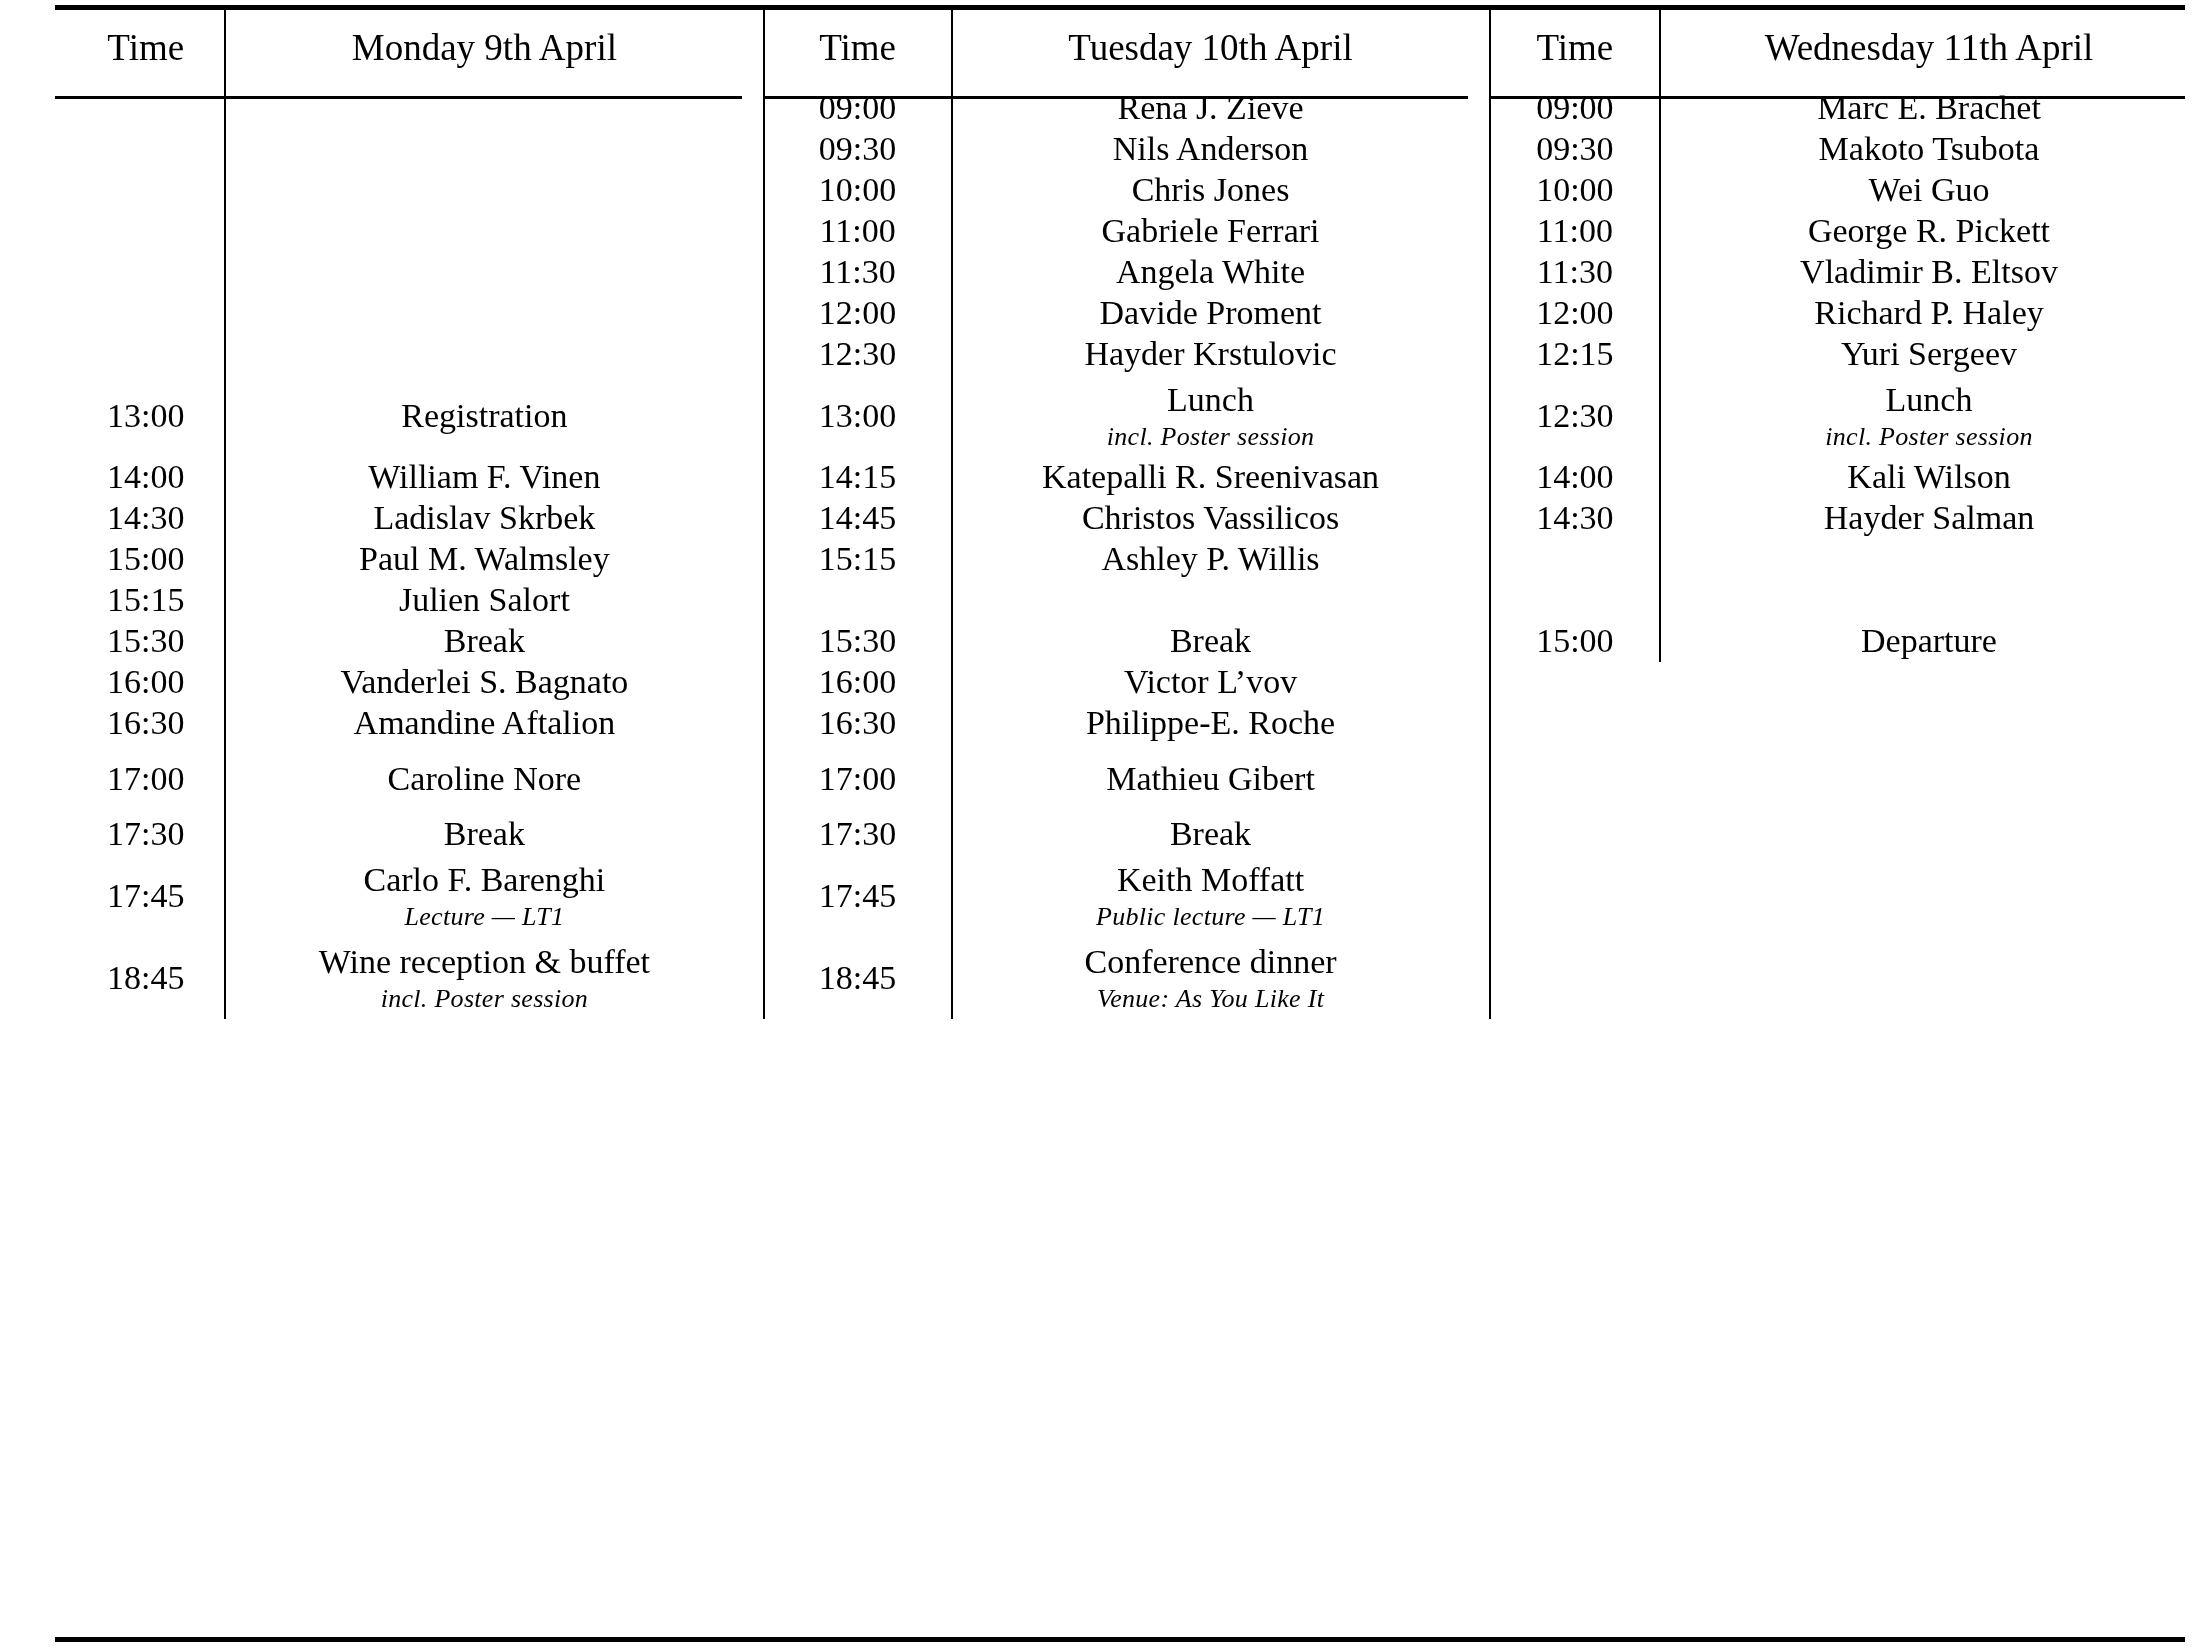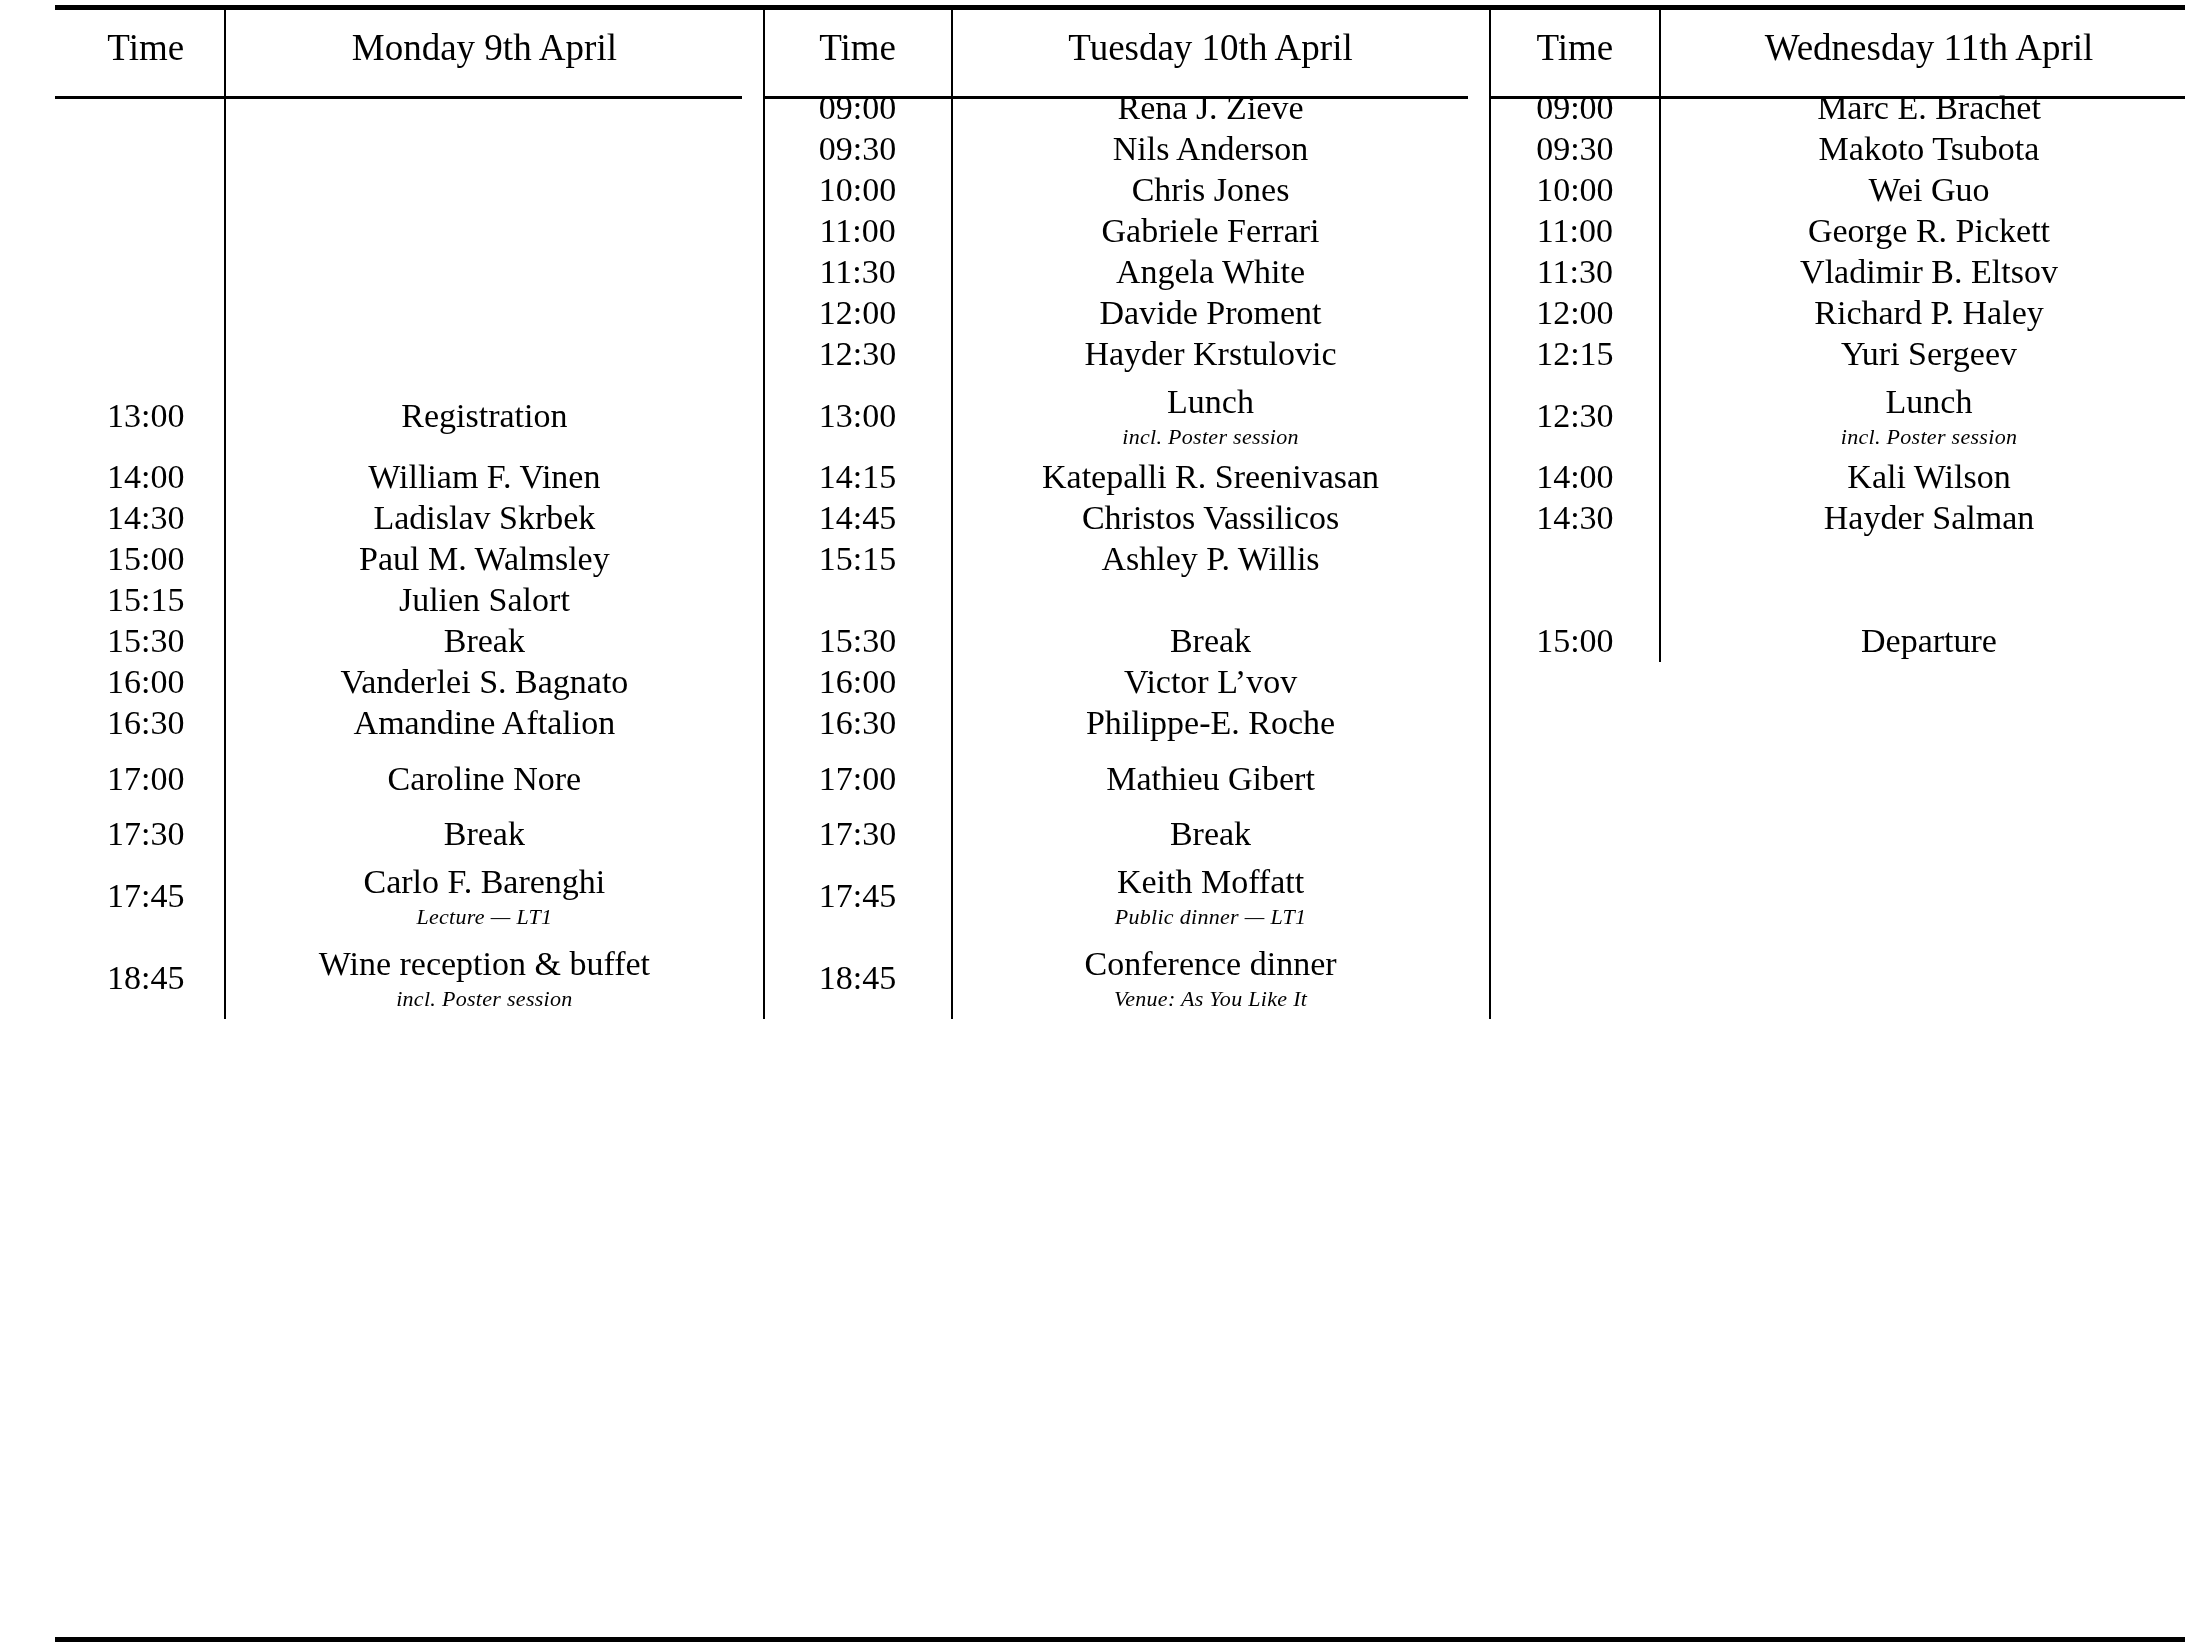--- a/index.html
+++ b/index.html
@@ -91,21 +91,21 @@
     font-size: 34px;
     height: 41px;
   }
   .ncell {
     font-size: 34px;
     height: 41px;
   }
   .subtitle {
     display: block;
     font-style: italic;
-    font-size: 22px;
+    font-size: 26px;
     padding-top: 5.3px;
     letter-spacing: 0.3px;
   }
   .maintitle { display: block; }
 
   td.blank { background: #ffffff; }
   .pad-lg  { height: 70px; }
   .pad-xl  { height: 82px; }
 </style>
 </head>
@@ -418,21 +418,21 @@
         <tr>
           <td class="tcell tint pad-xl">17:45</td>
           <td class="ncell vr-left tint pad-xl">
             <span class="maintitle">Carlo F. Barenghi</span>
             <span class="subtitle">Lecture — LT1</span>
           </td>
           <td class="spacer"></td>
           <td class="tcell vr-left tint pad-xl">17:45</td>
           <td class="ncell vr-left tint pad-xl">
             <span class="maintitle">Keith Moffatt</span>
-            <span class="subtitle">Public dinner — LT1</span>
+            <span class="subtitle">Public lecture — LT1</span>
           </td>
           <td class="spacer"></td>
           <td class="tcell vr-left blank"></td>
           <td class="ncell blank">
             <span class="maintitle"></span>
           </td>
         </tr>
         <tr>
           <td class="tcell tint pad-xl">18:45</td>
           <td class="ncell vr-left tint pad-xl">

